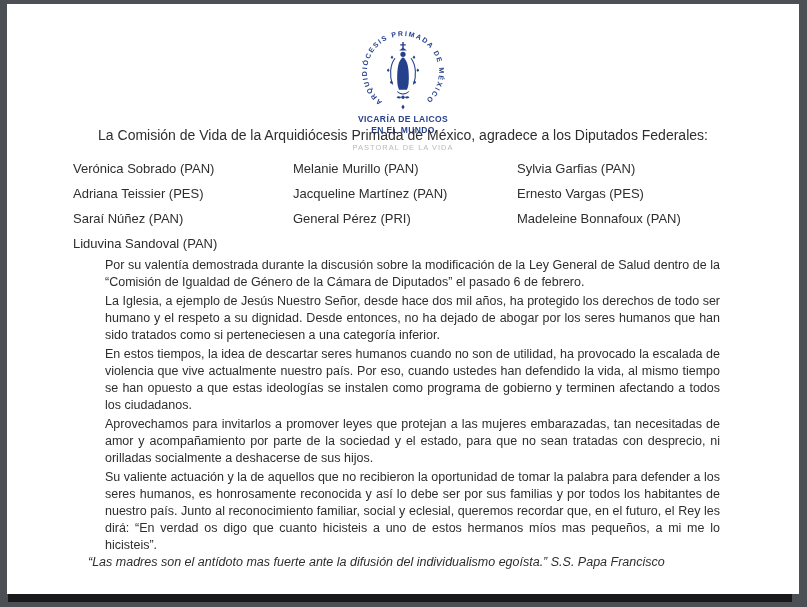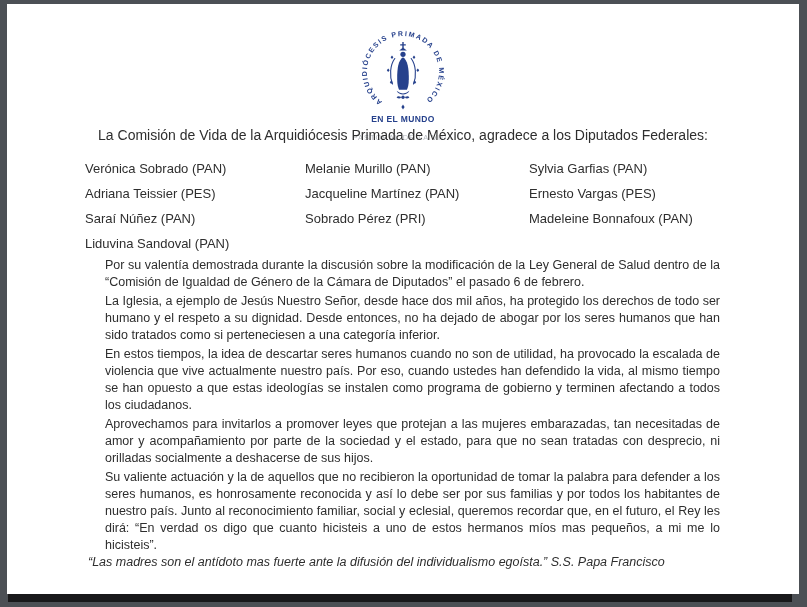--- a/index.html
+++ b/index.html
@@ -35,21 +35,21 @@
   .org-sub{
     font-size:7.5px;letter-spacing:1px;color:#b6bac0;
     line-height:10px;margin-top:8px;
   }
   
   .title{
     position:absolute;top:123px;left:0;width:100%;
     text-align:center;font-size:14px;color:#2e2e2e;
   }
   .names{
-    position:absolute;top:152px;left:78px;
+    position:absolute;top:152px;left:66px;
     display:grid;
     grid-template-columns:220px 224px auto;
     grid-auto-rows:25px;
     font-size:13px;color:#2e2e2e;
   }
   .names .cell{line-height:17px;padding-top:4px;}
   .paras{
     position:absolute;top:253px;left:81px;width:632px;
   }
   .paras p{
@@ -98,35 +98,36 @@
         <path d="M27.2 38.5 l1.4 1.8 -1.4 1.8 -1.4 -1.8 z"></path>
         <path d="M56.8 38.5 l1.4 1.8 -1.4 1.8 -1.4 -1.8 z"></path>
         <path d="M30.2 50.5 l1.4 1.8 -1.4 1.8 -1.4 -1.8 z"></path>
         <path d="M53.8 50.5 l1.4 1.8 -1.4 1.8 -1.4 -1.8 z"></path>
       </g>
       <g fill="none" stroke="#26418c" stroke-width="1.1" stroke-linecap="round">
         <path d="M31.5 54 C 28.3 46, 29 35, 33.8 28.5"></path>
         <path d="M52.5 54 C 55.7 46, 55 35, 50.2 28.5"></path>
       </g>
     </svg>
+    <div class="org-line">VICARÍA DE LAICOS</div>
     <div class="org-line">EN EL MUNDO</div>
     <div class="org-sub">PASTORAL DE LA VIDA</div>
   </div>
 
   <div class="title">La Comisión de Vida de la Arquidiócesis Primada de México, agradece a los Diputados Federales:</div>
 
   <div class="names">
     <div class="cell">Verónica Sobrado (PAN)</div>
     <div class="cell">Melanie Murillo (PAN)</div>
     <div class="cell">Sylvia Garfias (PAN)</div>
     <div class="cell">Adriana Teissier (PES)</div>
     <div class="cell">Jacqueline Martínez (PAN)</div>
     <div class="cell">Ernesto Vargas (PES)</div>
     <div class="cell">Saraí Núñez (PAN)</div>
-    <div class="cell">Sobrado Pérez (PRI)</div>
+    <div class="cell">General Pérez (PRI)</div>
     <div class="cell">Madeleine Bonnafoux (PAN)</div>
     <div class="cell">Liduvina Sandoval (PAN)</div>
     <div class="cell"></div>
   </div>
 
   <div class="paras">
     <p>Por su valentía demostrada durante la discusión sobre la modificación de la Ley General de Salud dentro de la “Comisión de Igualdad de Género de la Cámara de Diputados” el pasado 6 de febrero.</p>
     <p>La Iglesia, a ejemplo de Jesús Nuestro Señor, desde hace dos mil años, ha protegido los derechos de todo ser humano y el respeto a su dignidad. Desde entonces, no ha dejado de abogar por los seres humanos que han sido tratados como si perteneciesen a una categoría inferior.</p>
     <p>En estos tiempos, la idea de descartar seres humanos cuando no son de utilidad, ha provocado la escalada de violencia que vive actualmente nuestro país. Por eso, cuando ustedes han defendido la vida, al mismo tiempo se han opuesto a que estas ideologías se instalen como programa de gobierno y terminen afectando a todos los ciudadanos.</p>
     <p>Aprovechamos para invitarlos a promover leyes que protejan a las mujeres embarazadas, tan necesitadas de amor y acompañamiento por parte de la sociedad y el estado, para que no sean tratadas con desprecio, ni orilladas socialmente a deshacerse de sus hijos.</p>

